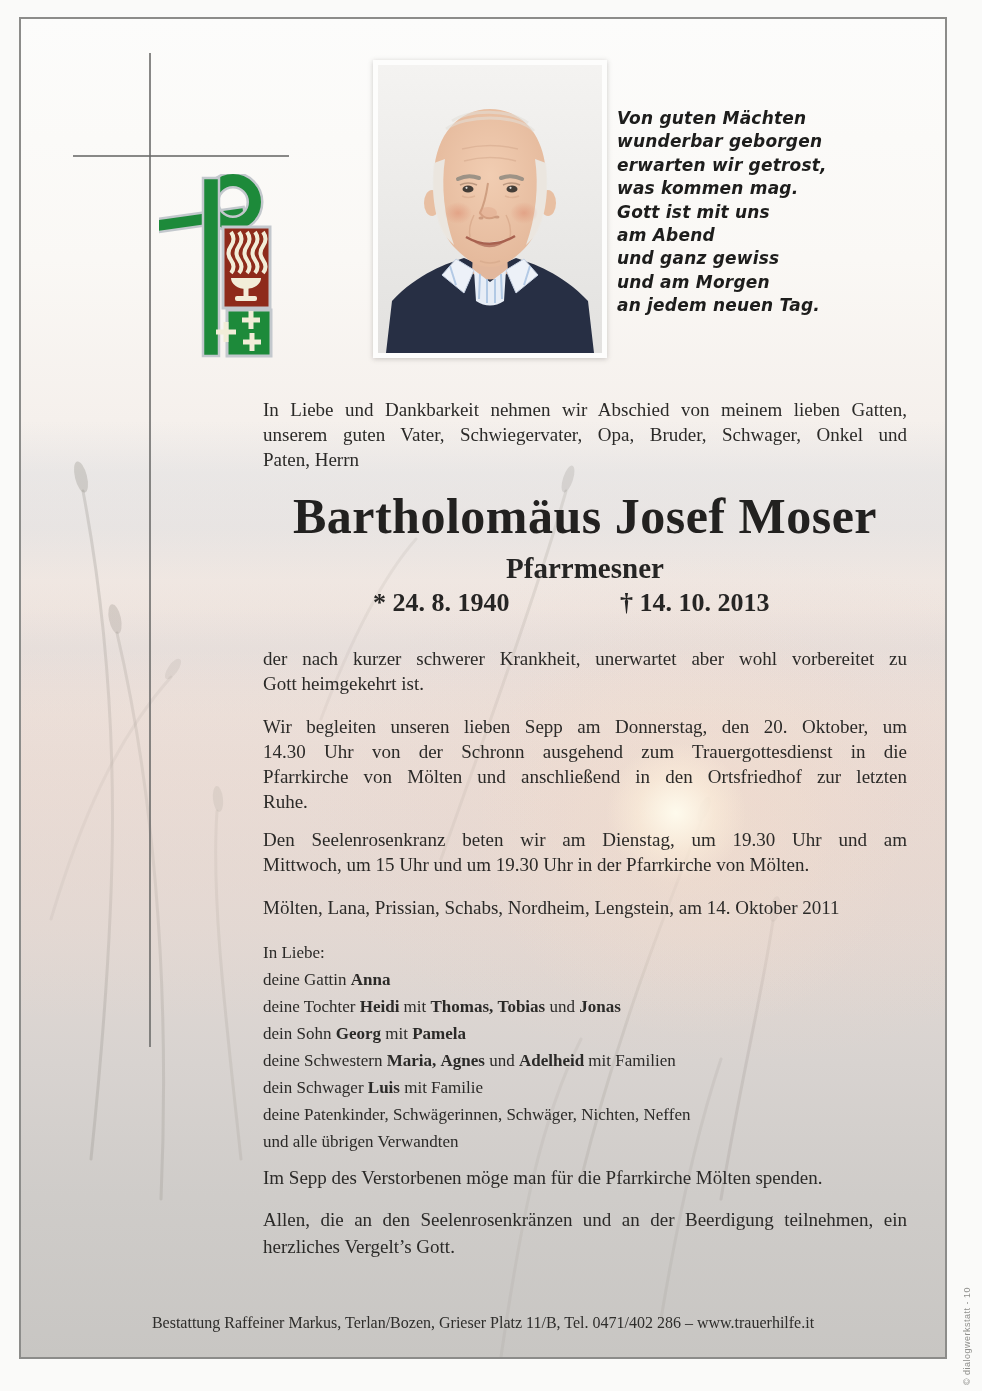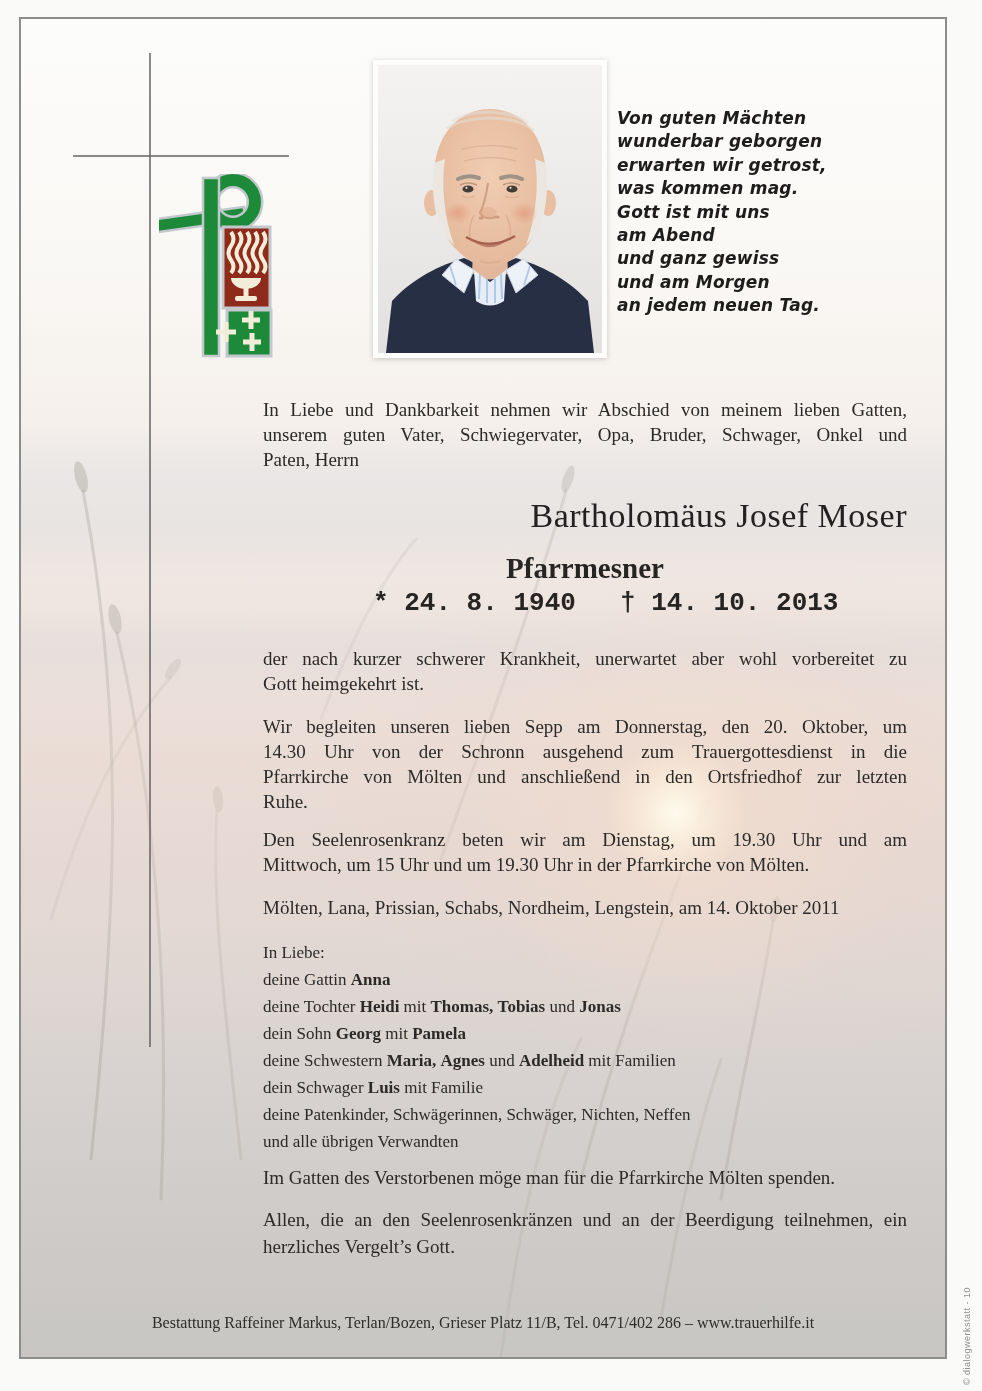--- a/index.html
+++ b/index.html
@@ -49,26 +49,26 @@
     font-family:"DejaVu Sans","Liberation Sans",sans-serif;
     font-style:italic;font-weight:600;font-size:17px;line-height:23.4px;
     color:#1d1d1c;letter-spacing:0.2px;
   }
   .tcol{position:absolute;left:242px;width:644px;z-index:5;}
   .body-text{font-size:19px;line-height:25px;}
   .jline{text-align:justify;text-align-last:justify;}
   .jline.last{text-align-last:left;}
   .intro{top:378px;}
   .name{
-    top:469px;width:644px;text-align:right;
-    font-size:34px;font-weight:normal;line-height:56px;color:#222120;
+    top:469px;width:644px;text-align:center;
+    font-size:50px;font-weight:bold;line-height:56px;color:#222120;
     letter-spacing:0.5px;
   }
   .role{top:533px;width:644px;text-align:center;font-size:29px;font-weight:bold;line-height:32px;color:#262524;}
-  .dates{top:569px;width:644px;height:32px;font-size:26px;font-weight:bold;color:#262524;font-family:Liberation Mono, monospace;}
+  .dates{top:569px;width:644px;height:32px;font-size:26px;font-weight:bold;color:#262524;}
   .dates span{position:absolute;top:0;white-space:nowrap;}
   .date-birth{left:110px;}
   .date-death{left:357px;}
   .p-illness{top:627px;}
   .p-funeral{top:695px;}
   .p-rosary{top:808px;}
   .p-places{top:876px;}
   .family{top:920px;font-size:17px;line-height:27px;}
   .family .b{font-weight:bold;}
   .p-donation{top:1146px;}
@@ -272,21 +272,21 @@
         <div><span>deine Gattin </span><span class="b">Anna</span></div>
         <div><span>deine Tochter </span><span class="b">Heidi</span><span> mit </span><span class="b">Thomas,</span><span> </span><span class="b">Tobias</span><span> und </span><span class="b">Jonas</span></div>
         <div><span>dein Sohn </span><span class="b">Georg</span><span> mit </span><span class="b">Pamela</span></div>
         <div><span>deine Schwestern </span><span class="b">Maria,</span><span> </span><span class="b">Agnes</span><span> und </span><span class="b">Adelheid</span><span> mit Familien</span></div>
         <div><span>dein Schwager </span><span class="b">Luis</span><span> mit Familie</span></div>
         <div><span>deine Patenkinder, Schwägerinnen, Schwäger, Nichten, Neffen</span></div>
         <div><span>und alle übrigen Verwandten</span></div>
       </div>
   </div>
 
-  <div class="tcol body-text p-donation">Im Gatten des Verstorbenen möge man für die Pfarrkirche Mölten spenden.</div>
+  <div class="tcol body-text p-donation">Im Sepp des Verstorbenen möge man für die Pfarrkirche Mölten spenden.</div>
   <div class="tcol body-text p-thanks">
       <div class="jline">Allen, die an den Seelenrosenkränzen und an der Beerdigung teilnehmen, ein</div>
       <div class="jline last">herzliches Vergelt’s Gott.</div>
     </div>
 
   <div class="footer">Bestattung Raffeiner Markus, Terlan/Bozen, Grieser Platz 11/B, Tel. 0471/402 286 – www.trauerhilfe.it</div>
 </div>
 
 <div class="copyright">© dialogwerkstatt - 10</div>
 

